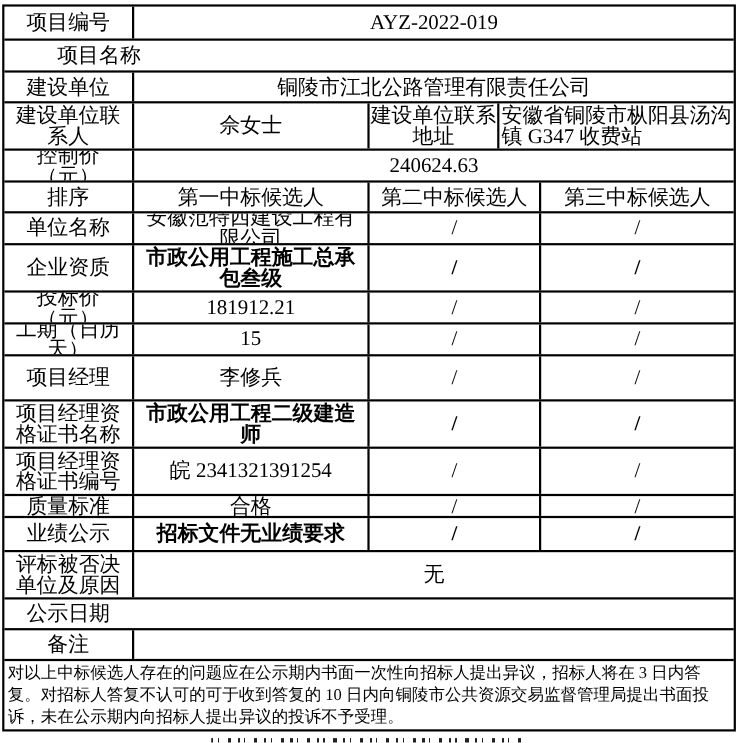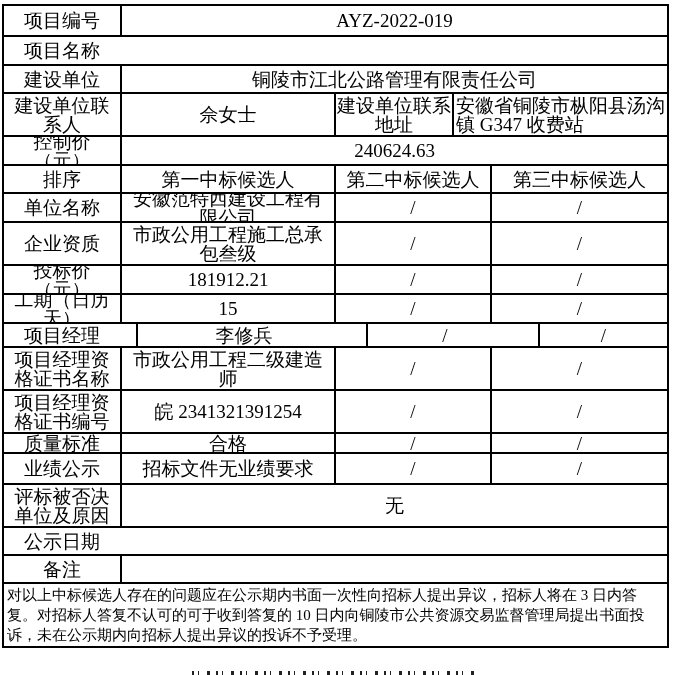--- a/index.html
+++ b/index.html
@@ -34,21 +34,21 @@
   }
   .cell.bl{border-left:2px solid #000;}
   .label-cell{width:116px;flex:0 0 116px;}
   .val-wide{flex:1 1 auto;}
   .v1{width:214px;flex:0 0 214px;}
   .v2{width:156px;flex:0 0 156px;}
   .v3{flex:1 1 auto;}
   .c2{width:214px;flex:0 0 214px;}
   .c3{width:118px;flex:0 0 118px;padding:1px 1px;}
   .c4{flex:1 1 auto;justify-content:flex-start;text-align:left;padding:1px 2px;}
-  .bold .vcell{font-weight:normal;}
+  .bold .vcell{font-weight:bold;}
   .notice-row{
     border-top:2px solid #000;
     box-sizing:border-box;
     font-size:15px;
     line-height:20px;
     text-align:left;
     padding:1px 3px;
     overflow:hidden;
   }
   .remnant{
@@ -65,21 +65,21 @@
 </style>
 </head>
 <body>
 
 <div class="tbl">
   <div id="rows-host">
       <div class="row" style="height: 29px;">
         <div class="cell label-cell">项目编号</div>
         <div class="cell bl val-wide vcell">AYZ-2022-019</div>
       </div>
-      <div class="row" style="height: 29px;">
+      <div class="row" style="height: 29px; padding-left: 28px;">
         <div class="cell label-cell">项目名称</div>
       </div>
       <div class="row" style="height: 28px;">
         <div class="cell label-cell">建设单位</div>
         <div class="cell bl val-wide vcell">铜陵市江北公路管理有限责任公司</div>
       </div>
       <div class="row" style="height: 43px;">
         <div class="cell label-cell">建设单位联系人</div>
         <div class="cell bl c2 vcell">佘女士</div>
         <div class="cell bl c3">建设单位联系地址</div>
@@ -112,21 +112,21 @@
         <div class="cell bl v1 vcell">181912.21</div>
         <div class="cell bl v2 vcell">/</div>
         <div class="cell bl v3 vcell">/</div>
       </div>
       <div class="row" style="height: 29px;">
         <div class="cell label-cell">工期（日历天）</div>
         <div class="cell bl v1 vcell">15</div>
         <div class="cell bl v2 vcell">/</div>
         <div class="cell bl v3 vcell">/</div>
       </div>
-      <div class="row" style="height: 24px; gap: 16px;">
+      <div class="row" style="height: 41px;">
         <div class="cell label-cell">项目经理</div>
         <div class="cell bl v1 vcell">李修兵</div>
         <div class="cell bl v2 vcell">/</div>
         <div class="cell bl v3 vcell">/</div>
       </div>
       <div class="row bold" style="height: 43px;">
         <div class="cell label-cell">项目经理资格证书名称</div>
         <div class="cell bl v1 vcell">市政公用工程二级建造师</div>
         <div class="cell bl v2 vcell">/</div>
         <div class="cell bl v3 vcell">/</div>

